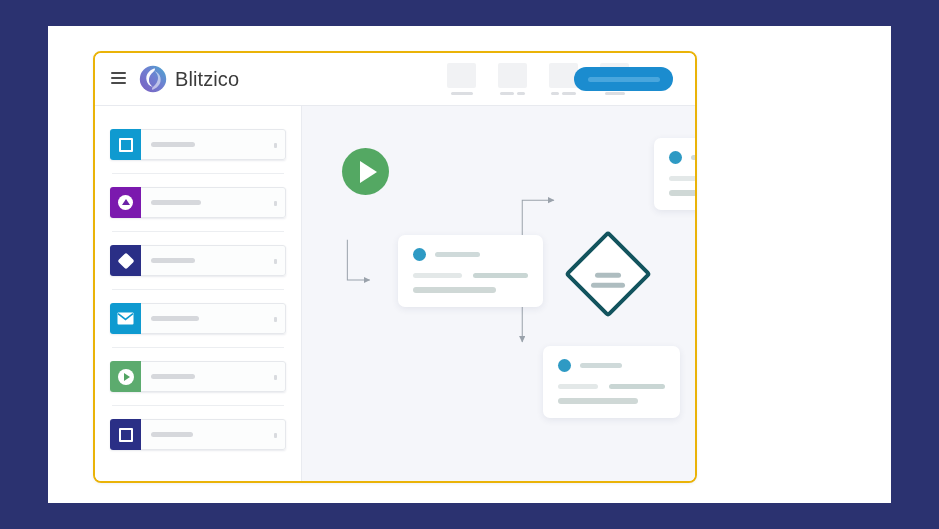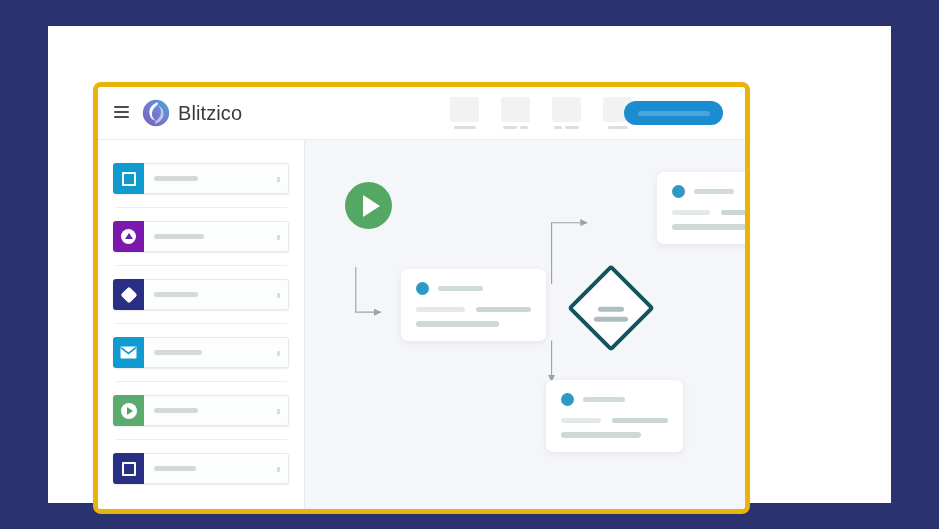--- a/index.html
+++ b/index.html
@@ -20,27 +20,26 @@
     position: absolute;
     left: 48px; top: 26px;
     width: 843px; height: 477px;
     background: #ffffff;
   }
 
   
   #app-window {
     position: absolute;
     left: 45px; top: 25px;
-    width: 657px; height: 432px;
-    background: #ffffff;
-    border: 5px solid #eab308;
+    width: 604px; height: 432px;
+    background: #ffffff;
+    border: 2px solid #eab308;
     border-radius: 8px;
     overflow: hidden;
     box-shadow: 0 1px 3px rgba(40,50,90,.07);
-    margin-top: 31px;
   }
 
   
   .app-header {
     position: relative;
     height: 53px;
     background: #ffffff;
     border-bottom: 1px solid #e8eaef;
     display: flex;
     align-items: center;

